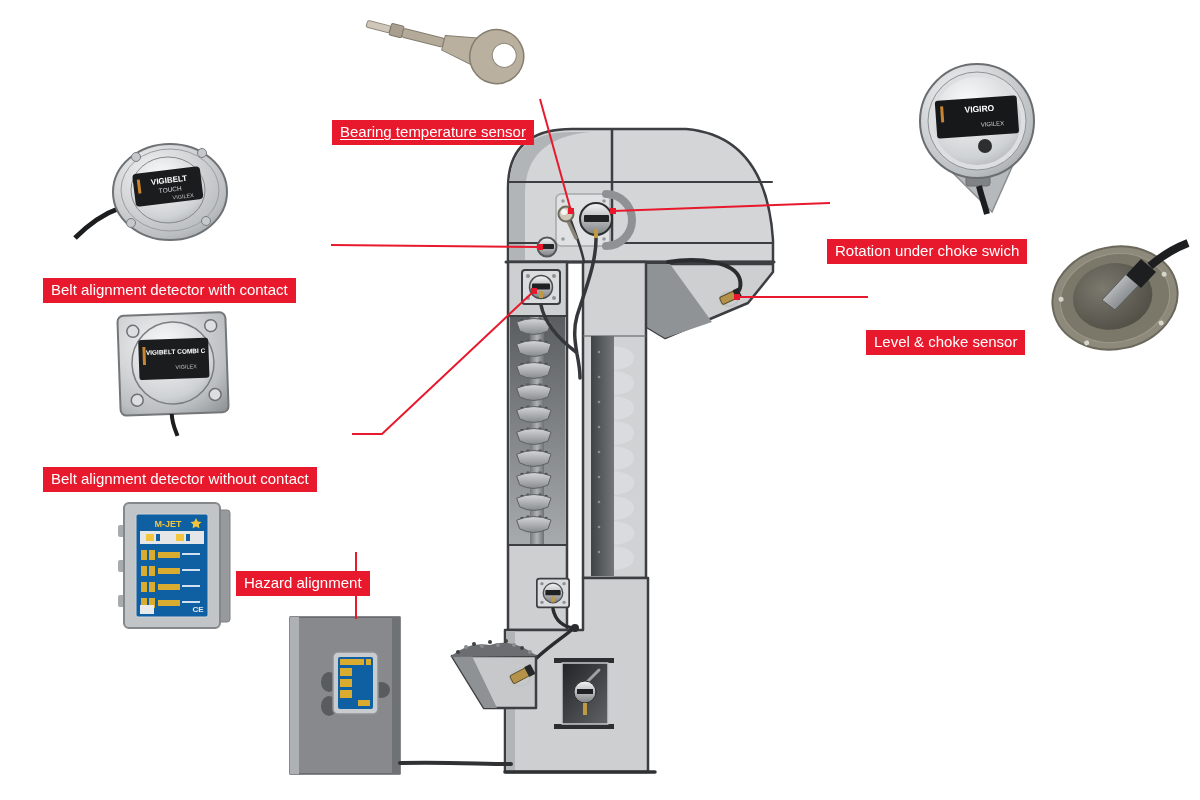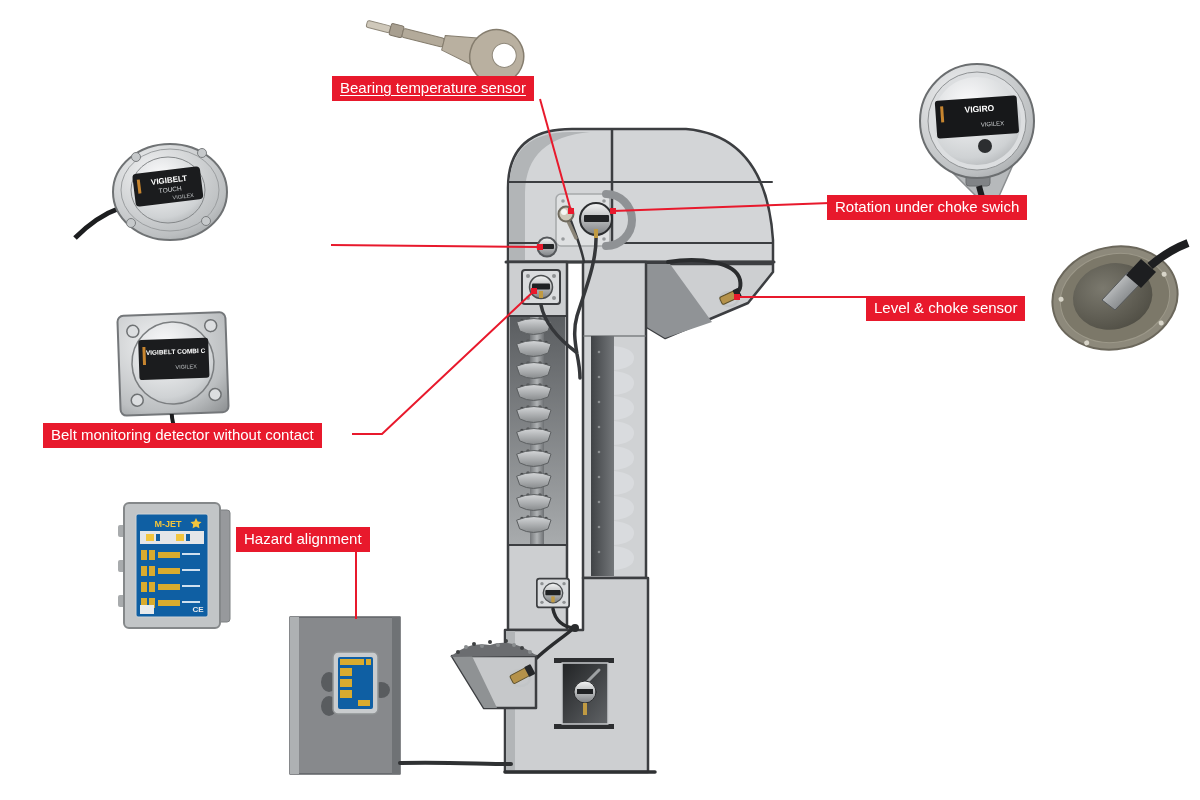--- a/index.html
+++ b/index.html
@@ -14,20 +14,21 @@
   .callout{
     position:absolute;
     background:var(--label-bg);
     color:var(--label-text);
     font-size:15px;
     font-weight:500;
     line-height:1.2;
     padding:3px 8px 4px;
     white-space:nowrap;
     z-index:3;
+    margin-top:44px;
   }
   .callout .u{text-decoration:underline;text-underline-offset:2px;}
   svg text{font-family:"Liberation Sans",sans-serif;}
 </style>
 </head>
 <body>
 
 <div class="canvas">
 
 <svg class="layer" viewBox="0 0 1200 800">
@@ -374,16 +375,17 @@
     <path d="M868,297 L737,297" fill="none"></path>
     <rect x="734" y="294" width="6" height="6" stroke="none"></rect>
     <path d="M352,434 L382,434 L534,291" fill="none"></path>
     <rect x="531" y="288" width="6" height="6" stroke="none"></rect>
     <path d="M356,552 L356,619" fill="none"></path>
   </g>
 </svg>
 
 <div class="callout" style="left:332px;top:76px;"><span class="u">Bearing temperature sensor</span></div>
 <div class="callout" style="left:827px;top:195px;"><span>Rotation under choke swich</span></div>
-<div class="callout" style="left:866px;top:296px;"><span>Level &amp; choke sensor</span></div>
-<div class="callout" style="left:43px;top:423px;"><span>Belt monitoring detector without contact</span></div>
+<div class="callout" style="left:43px;top:234px;"><span>Belt alignment detector with contact</span></div>
+<div class="callout" style="left:866px;top:286px;"><span>Level &amp; choke sensor</span></div>
+<div class="callout" style="left:43px;top:423px;"><span>Belt alignment detector without contact</span></div>
 <div class="callout" style="left:236px;top:527px;"><span>Hazard alignment</span></div>
 
 </div>
 </body></html>

